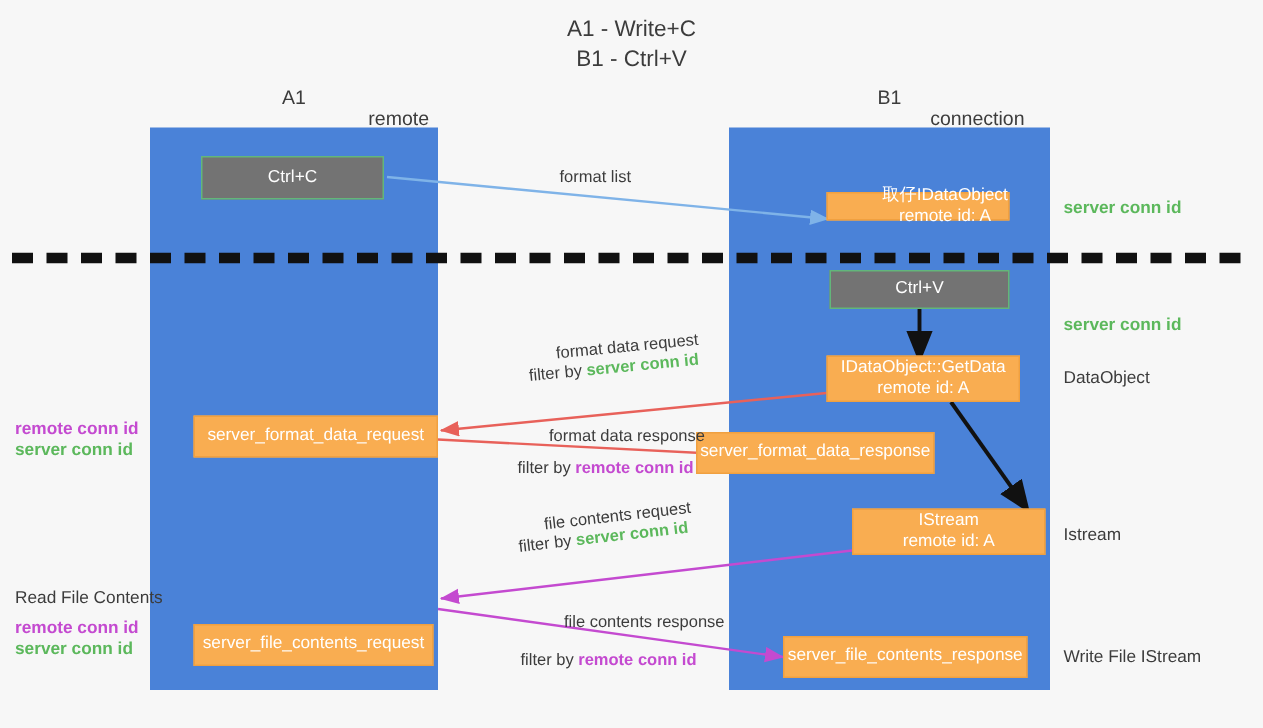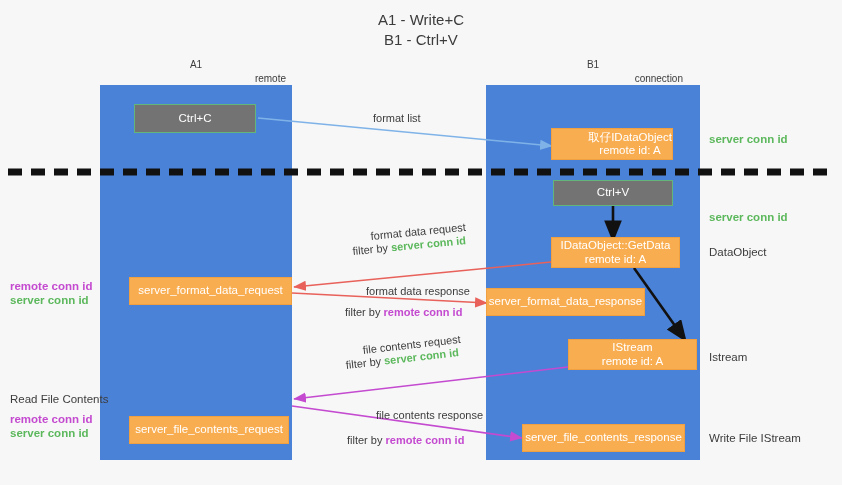--- a/index.html
+++ b/index.html
@@ -15,21 +15,21 @@
   
   .title{
     position:absolute;left:0;top:10px;width:842px;
     text-align:center;color:#3c3c3c;
     font-size:15px;line-height:20px;
   }
 
   
   .lane-head{
     position:absolute;text-align:center;color:#3c3c3c;
-    font-size:10px;line-height:14px;width:180px;
+    font-size:13px;line-height:14px;width:180px;
   }
   .lane-head .l1{display:block;}
   .lane-head .l2{display:block;text-align:right;}
 
   
   .lane{position:absolute;background:#4a82d8;}
   #lane-a{left:100px;top:85px;width:192px;height:375px;}
   #lane-b{left:486px;top:85px;width:214px;height:375px;}
 
   
@@ -116,35 +116,35 @@
   </div>
 
   <div class="box orange" style="left:129px;top:277px;width:163px;height:28px;">
     <span>server_format_data_request</span>
   </div>
 
   <div class="box orange" style="left:129px;top:392px;width:160px;height:28px;margin-top:24px;">
     <span>server_file_contents_request</span>
   </div>
 
-  <div class="box orange" style="left:551px;top:128px;width:122px;height:32px;padding-left:36px;">
+  <div class="box orange" style="left:551px;top:128px;width:122px;height:19px;padding-left:36px;">
     <span>取仔IDataObject</span>
     <span>remote id: A</span>
   </div>
 
   <div class="box green" style="left:553px;top:180px;width:120px;height:26px;">
     <span>Ctrl+V</span>
   </div>
 
   <div class="box orange" style="left:551px;top:237px;width:129px;height:31px;">
     <span>IDataObject::GetData</span>
     <span>remote id: A</span>
   </div>
 
-  <div class="box orange" style="left:486px;top:288px;width:159px;height:28px;">
+  <div class="box orange" style="left:464px;top:288px;width:159px;height:28px;">
     <span>server_format_data_response</span>
   </div>
 
   <div class="box orange" style="left:568px;top:339px;width:129px;height:31px;">
     <span>IStream</span>
     <span>remote id: A</span>
   </div>
 
   <div class="box orange" style="left:522px;top:424px;width:163px;height:28px;">
     <span>server_file_contents_response</span>

